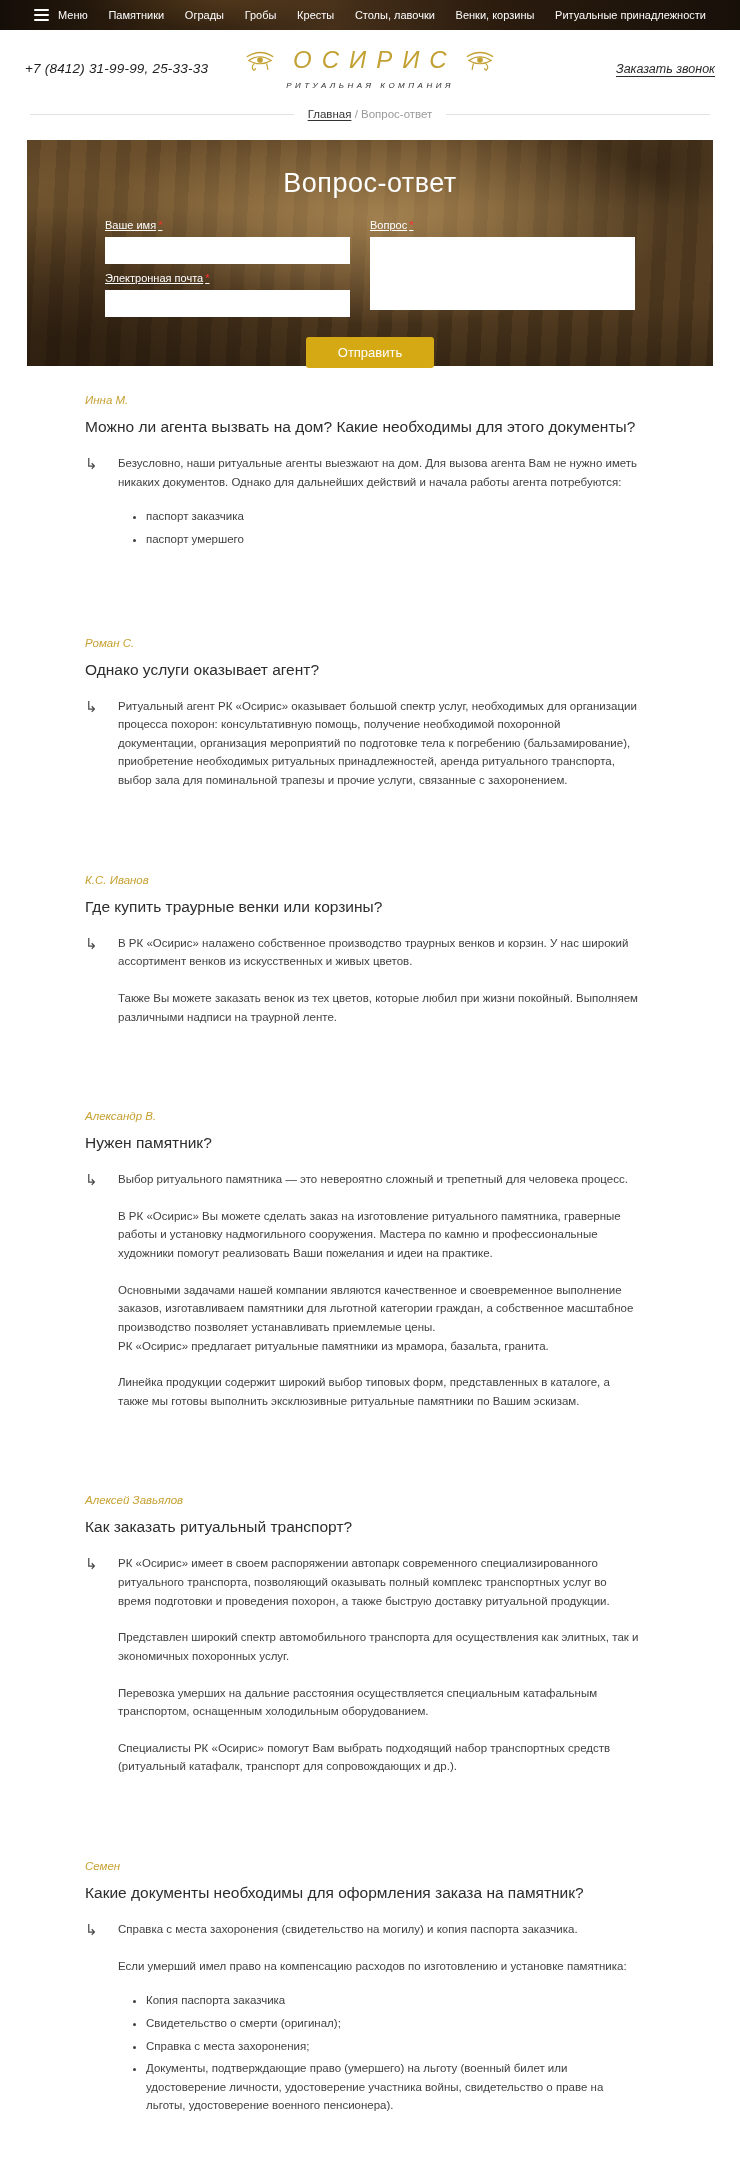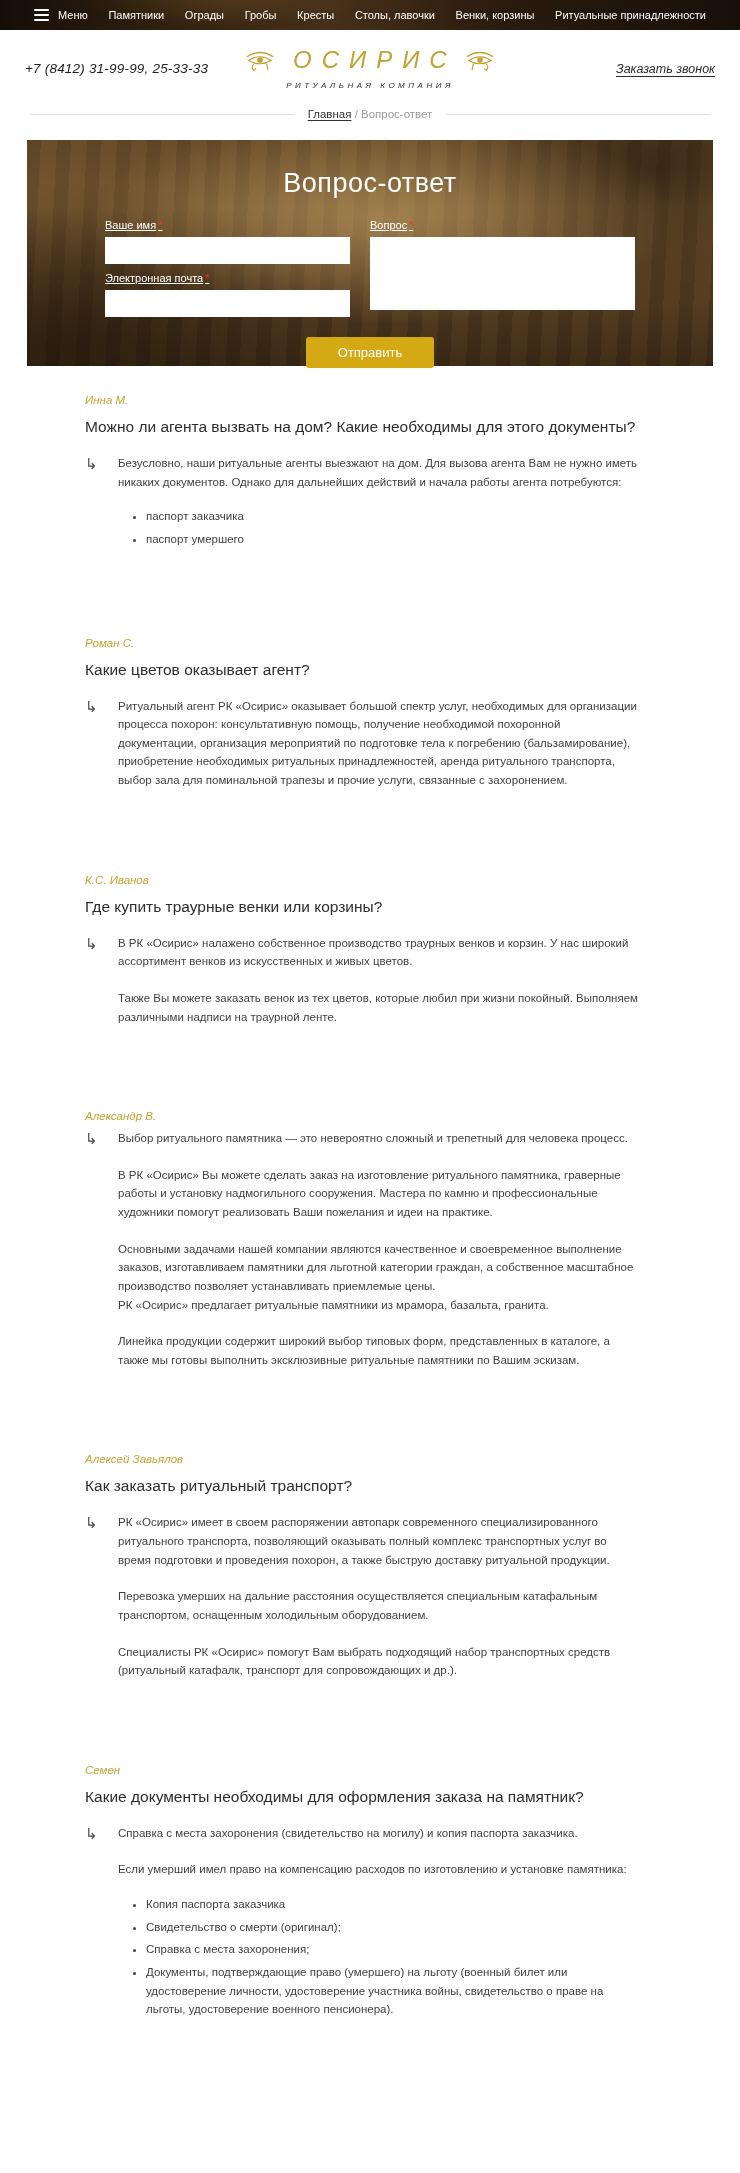--- a/index.html
+++ b/index.html
@@ -186,21 +186,21 @@
           <ul>
             <li>паспорт заказчика</li>
             <li>паспорт умершего</li>
           </ul>
         </div>
       </div>
     </section>
 
     <section class="qa-item">
       <div class="qa-author">Роман С.</div>
-      <h2 class="qa-question">Какие цветов оказывает агент?</h2>
+      <h2 class="qa-question">Однако услуги оказывает агент?</h2>
       <div class="qa-answer">
         <span class="arrow">↳</span>
         <div class="qa-text">
           <p>Ритуальный агент РК «Осирис» оказывает большой спектр услуг, необходимых для организации процесса похорон: консультативную помощь, получение необходимой похоронной документации, организация мероприятий по подготовке тела к погребению (бальзамирование), приобретение необходимых ритуальных принадлежностей, аренда ритуального транспорта, выбор зала для поминальной трапезы и прочие услуги, связанные с захоронением.</p>
         </div>
       </div>
     </section>
 
     <section class="qa-item">
       <div class="qa-author">К.С. Иванов</div>
@@ -209,39 +209,41 @@
         <span class="arrow">↳</span>
         <div class="qa-text">
           <p>В РК «Осирис» налажено собственное производство траурных венков и корзин. У нас широкий ассортимент венков из искусственных и живых цветов.</p>
           <p>Также Вы можете заказать венок из тех цветов, которые любил при жизни покойный.  Выполняем различными надписи на траурной ленте.</p>
         </div>
       </div>
     </section>
 
     <section class="qa-item">
       <div class="qa-author">Александр В.</div>
+      <h2 class="qa-question">Нужен памятник?</h2>
       <div class="qa-answer">
         <span class="arrow">↳</span>
         <div class="qa-text">
           <p>Выбор ритуального памятника — это невероятно сложный и трепетный для человека процесс.</p>
           <p>В РК «Осирис» Вы можете сделать заказ на изготовление ритуального памятника, граверные работы и установку надмогильного сооружения. Мастера по камню и профессиональные художники помогут реализовать Ваши пожелания и идеи на практике.</p>
           <p class="nogap">Основными задачами нашей компании являются качественное и своевременное выполнение заказов, изготавливаем памятники для льготной категории граждан, а собственное масштабное производство позволяет устанавливать приемлемые цены.</p>
           <p>РК «Осирис» предлагает ритуальные памятники из мрамора, базальта, гранита.</p>
           <p>Линейка продукции содержит широкий выбор типовых форм, представленных в каталоге, а также мы готовы выполнить эксклюзивные ритуальные памятники по Вашим эскизам.</p>
         </div>
       </div>
     </section>
 
     <section class="qa-item">
       <div class="qa-author">Алексей Завьялов</div>
       <h2 class="qa-question">Как заказать ритуальный транспорт?</h2>
       <div class="qa-answer">
         <span class="arrow">↳</span>
         <div class="qa-text">
           <p>РК «Осирис» имеет в своем распоряжении автопарк современного специализированного ритуального транспорта, позволяющий оказывать полный комплекс транспортных услуг во время подготовки и проведения похорон, а также быструю доставку ритуальной продукции.</p>
+          <p>Представлен широкий спектр автомобильного транспорта для осуществления как элитных, так и экономичных похоронных услуг.</p>
           <p>Перевозка умерших на дальние расстояния осуществляется специальным катафальным транспортом, оснащенным холодильным оборудованием.</p>
           <p>Специалисты РК «Осирис» помогут Вам выбрать подходящий набор транспортных средств (ритуальный катафалк, транспорт для сопровождающих и др.).</p>
         </div>
       </div>
     </section>
 
     <section class="qa-item">
       <div class="qa-author">Семен</div>
       <h2 class="qa-question">Какие документы необходимы для оформления заказа на памятник?</h2>
       <div class="qa-answer">

